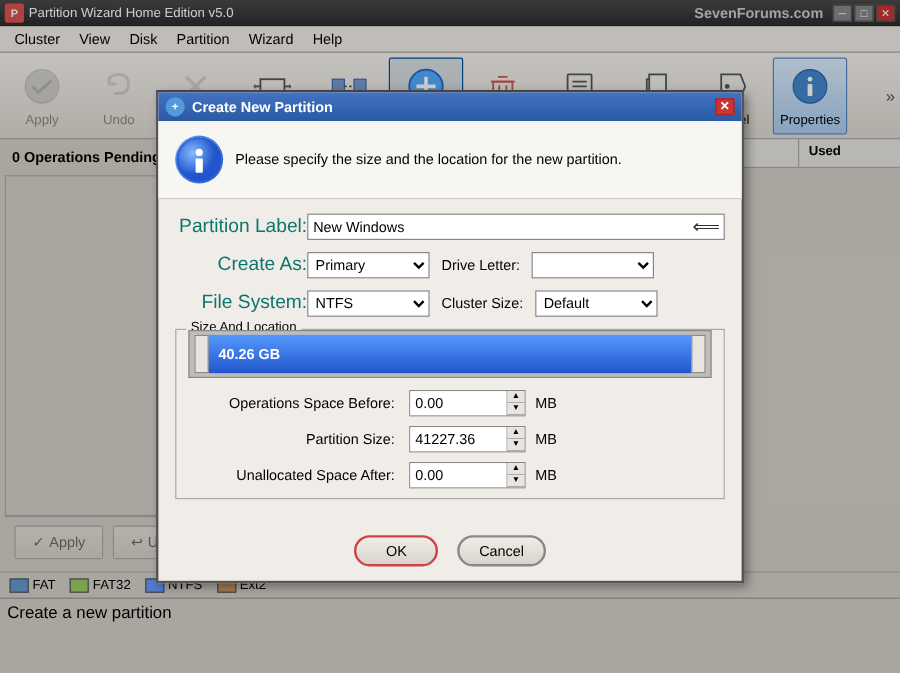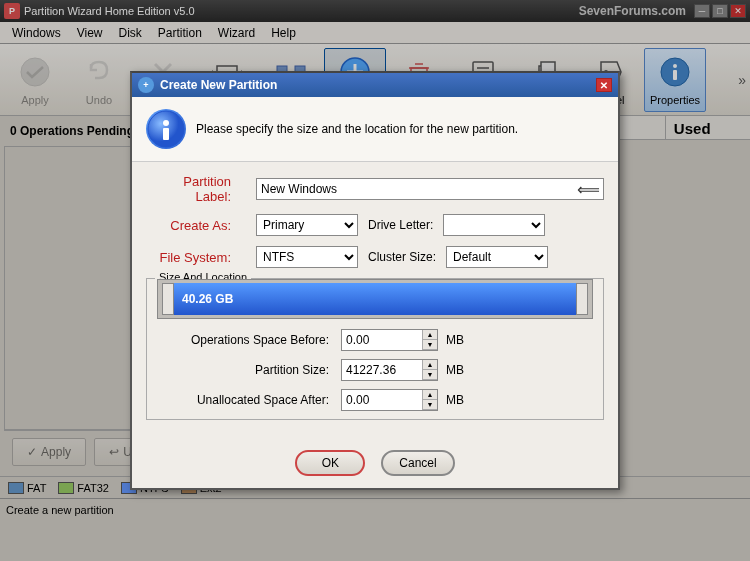--- a/index.html
+++ b/index.html
@@ -135,21 +135,21 @@
     }
     .partition-table-header {
       display: flex;
       background: #e8e5e0;
       border-bottom: 1px solid #aaa;
       height: 24px;
     }
     .pt-header-cell {
       padding: 4px 8px;
       border-right: 1px solid #aaa;
-      font-size: 15px;
+      font-size: 11px;
       font-weight: bold;
       flex: 1;
       cursor: pointer;
       user-select: none;
     }
 
     
     .bottom-bar {
       height: 22px;
       background: #d4d0c8;
@@ -191,21 +191,21 @@
     .apply-btn.disabled, .undo-btn.disabled { opacity: 0.5; cursor: default; }
 
     
     .status-bar {
       height: 22px;
       background: #d4d0c8;
       border-top: 1px solid #999;
       display: flex;
       align-items: center;
       padding: 0 6px;
-      font-size: 11px;
+      font-size: 14px;
     }
 
     
     .modal-overlay {
       position: absolute;
       top: 0; left: 0; right: 0; bottom: 0;
       background: rgba(0,0,0,0.2);
       display: flex;
       align-items: center;
       justify-content: center;
@@ -262,24 +262,24 @@
     .modal-body {
       padding: 12px 14px;
     }
     .form-row {
       display: flex;
       align-items: center;
       margin-bottom: 10px;
     }
     .form-label {
       width: 110px;
-      font-size: 13px;
+      font-size: 16px;
       text-align: right;
-      padding-right: 25px;
-      color: #b91c1c;
+      padding-right: 0;
+      color: #0f766e;
     }
     .form-input {
       flex: 1;
       height: 22px;
       border: 1px solid #888;
       padding: 1px 4px;
       font-size: 12px;
       background: white;
     }
     .form-input-with-arrow {
@@ -447,21 +447,21 @@
   <span class="title-bar-text">Partition Wizard Home Edition v5.0</span>
   <span class="title-bar-watermark">SevenForums.com</span>
   <div class="title-bar-controls">
     <div class="title-btn">─</div>
     <div class="title-btn">□</div>
     <div class="title-btn" style="background:#cc3333;">✕</div>
   </div>
 </div>
 
 <div class="menu-bar">
-  <span class="menu-item">Windows</span>
+  <span class="menu-item">Cluster</span>
   <span class="menu-item">View</span>
   <span class="menu-item">Disk</span>
   <span class="menu-item">Partition</span>
   <span class="menu-item">Wizard</span>
   <span class="menu-item">Help</span>
 </div>
 
 <div class="toolbar">
   <div class="tool-btn disabled">
     <div class="tool-icon">

